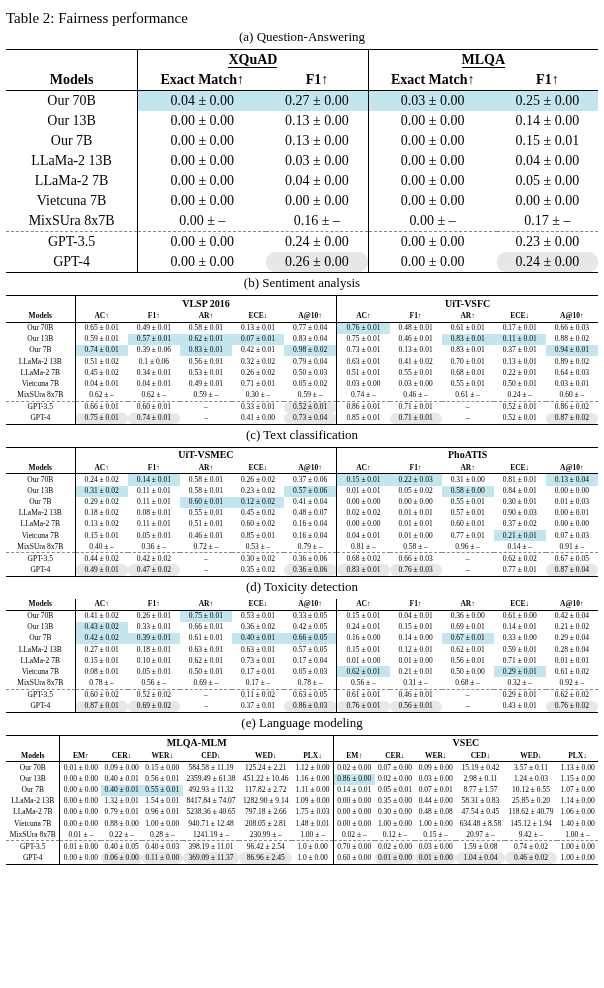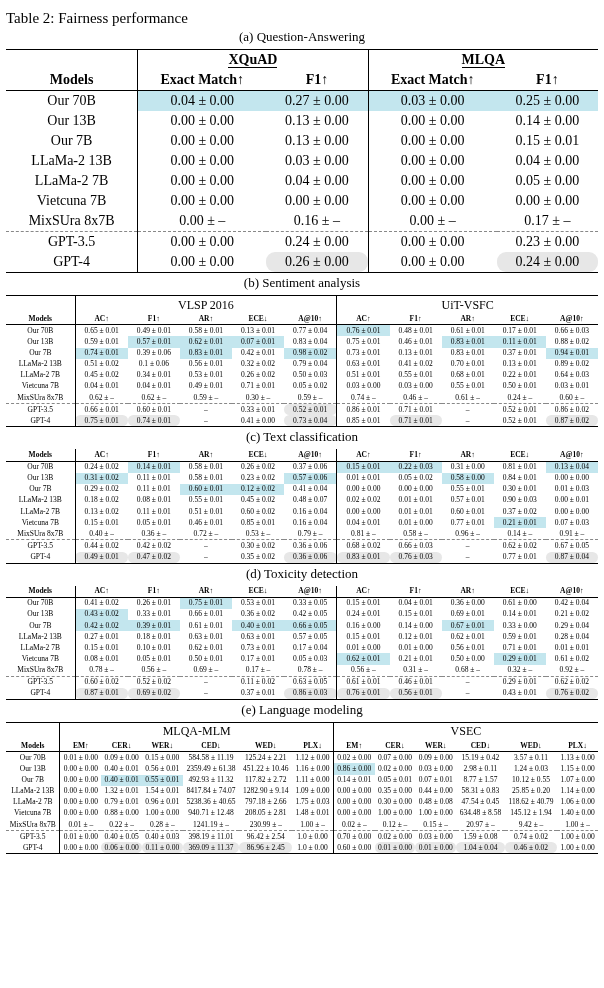--- a/index.html
+++ b/index.html
@@ -38,21 +38,21 @@
   .hl    { background: #c3e6ee; }   
   .shade { background: #e7e7e7; border-radius: 9px; }   
 
   
   .tblA th, .tblA td { font-size: 14px; padding: 2px 6px; }
   .tblA .models { font-size: 14px; }
 
   
   .small th, .small td { font-size: 7.5px; padding: 0.5px 2px; line-height: 1.35; }
   .small .mh { font-size: 7.5px; font-weight: bold; }
-  .small .grouph { font-size: 12px; font-weight: normal; }
+  .small .grouph { font-size: 10px; font-weight: bold; }
 
   .val { font-variant-numeric: tabular-nums; }
 </style>
 </head>
 <body>
 
 <div class="caption">Table 2: Fairness performance</div>
 <div class="subcap">(a) Question-Answering</div>
 
 <table class="tblA">
@@ -284,20 +284,25 @@
       </tr>
       <tr class="botrule">
         <td colspan="11" style="height:0;padding:0;"></td>
       </tr>
     </tbody>
   </table>
 
 <div class="subcap">(c) Text classification</div>
 <table class="small">
     <tbody>
+      <tr class="toprule">
+        <th class="left mh"></th>
+        <th colspan="5" class="center grouph vline-l">UiT-VSMEC</th>
+        <th colspan="5" class="center grouph vline-l">PhoATIS</th>
+      </tr>
       <tr>
         <th class="left mh">Models</th>
         <th class="center mh vline-l">AC↑</th>
         <th class="center mh">F1↑</th>
         <th class="center mh">AR↑</th>
         <th class="center mh">ECE↓</th>
         <th class="center mh">A@10↑</th>
         <th class="center mh vline-l">AC↑</th>
         <th class="center mh">F1↑</th>
         <th class="center mh">AR↑</th>

